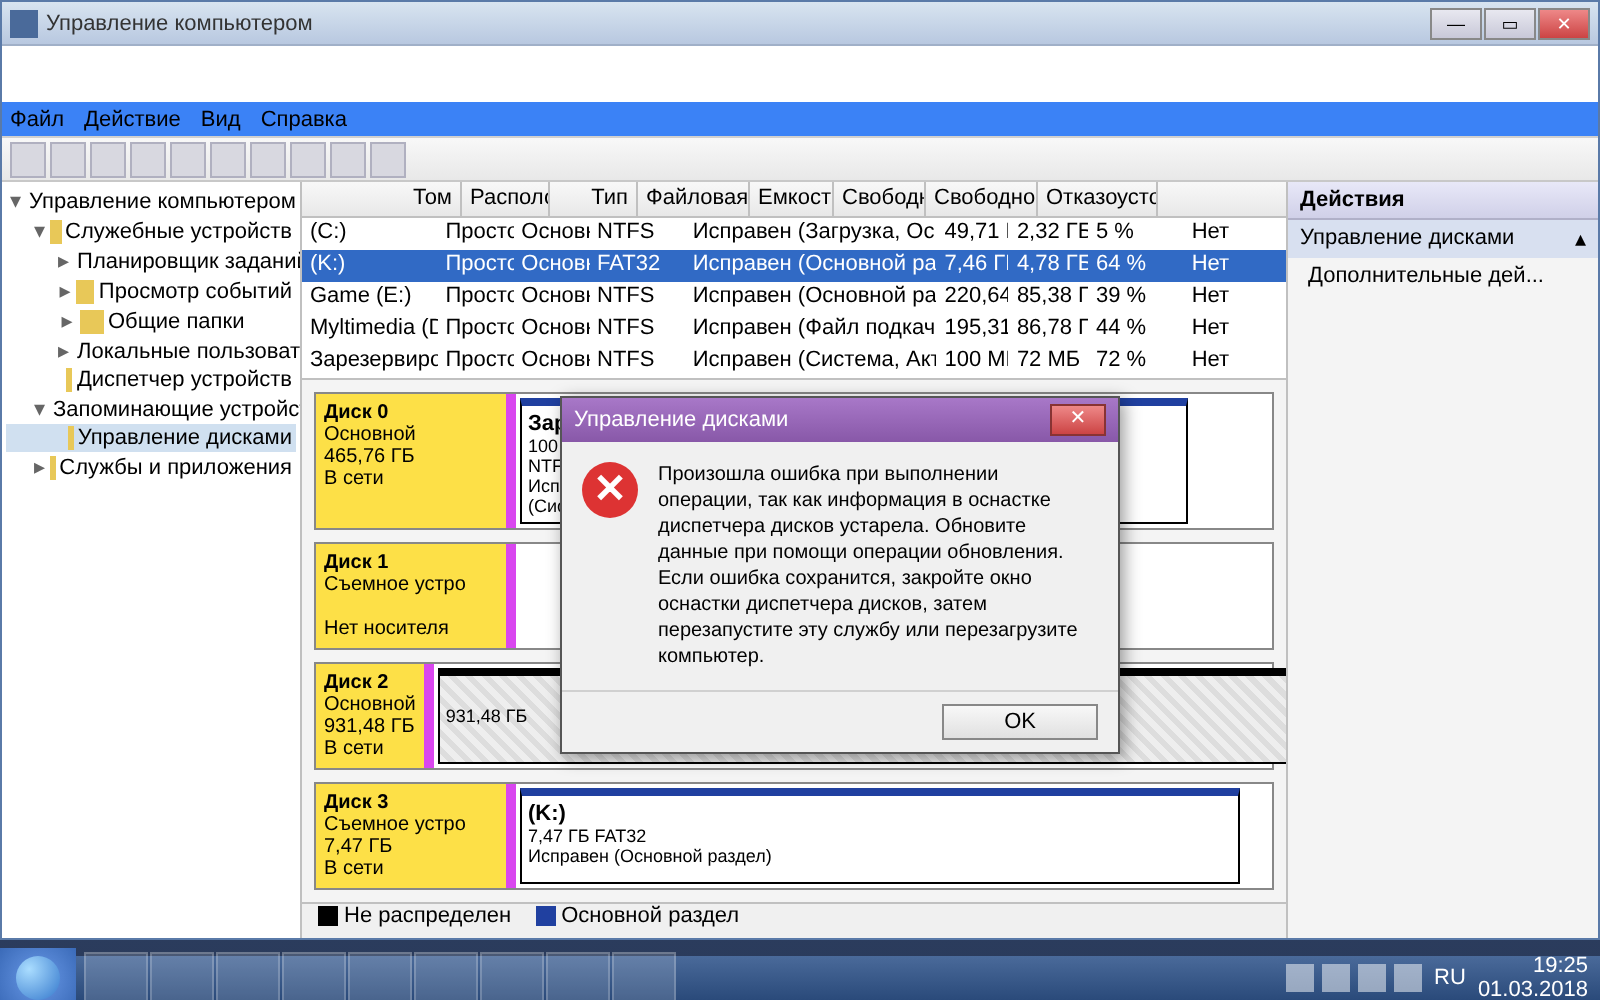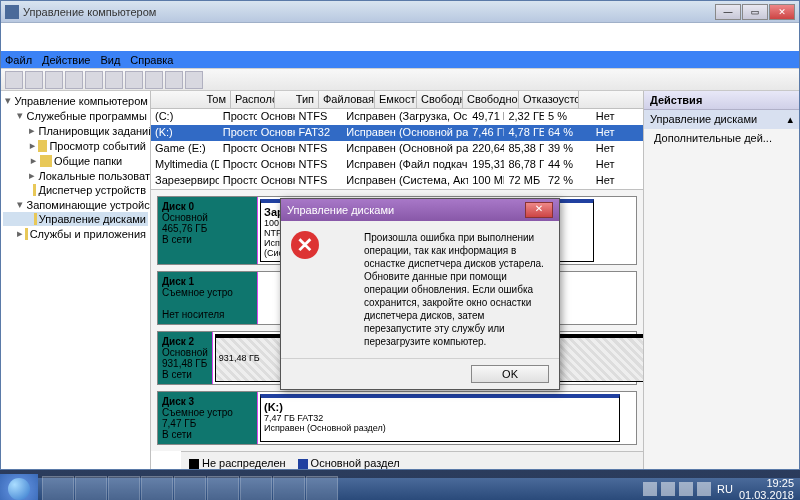--- a/index.html
+++ b/index.html
@@ -26,37 +26,37 @@
 .main { flex:1; display:flex; flex-direction:column; overflow:hidden; }
 .volumes { border-bottom:1px solid #c0c0c0; }
 .volhead { display:flex; background:linear-gradient(#f8f8f8,#e8e8e8); border-bottom:1px solid #c0c0c0; height:18px;text-align:right; }
 .volhead div { padding:2px 4px; border-right:1px solid #c0c0c0; overflow:hidden; white-space:nowrap; }
 .volrow { display:flex; height:16px; cursor:pointer; }
 .volrow.sel { background:#316ac5; color:#fff; }
 .volrow div { padding:1px 4px; overflow:hidden; white-space:nowrap; }
 .c-vol{width:80px} .c-layout{width:44px} .c-type{width:44px} .c-fs{width:56px} .c-status{width:150px} .c-cap{width:42px} .c-free{width:46px} .c-pct{width:56px} .c-fault{width:60px}
 .disks { flex:1; overflow-y:auto; background:#f4f4f4; padding:6px; }
 .diskrow { display:flex; border:1px solid #888; margin-bottom:6px; background:#fff; min-height:46px; }
-.diskinfo { width:100px; background:#0f766e; border-right:1px solid #d946ef; padding:4px; font-size:10px; }
+.diskinfo { width:100px; background:#fde047; border-right:5px solid #d946ef; padding:4px; font-size:10px; }
 .diskinfo b { font-size:10px; }
 .diskparts { flex:1; display:flex; padding:2px; gap:2px; }
 .part { border:1px solid #000; padding:3px; font-size:9px; border-top:4px solid #2040a0; overflow:hidden; }
 .part.unalloc { border-top:4px solid #000; background:repeating-linear-gradient(45deg,#eee,#eee 3px,#ddd 3px,#ddd 6px); }
-.legend { height:18px; background:#f0f0f0; border-top:1px solid #c0c0c0; display:flex; align-items:flex-end; padding:0 8px; gap:12px; font-size:10px;margin-left:30px; }
+.legend { height:18px; background:#f0f0f0; border-top:1px solid #c0c0c0; display:flex; align-items:flex-start; padding:0 8px; gap:12px; font-size:10px; }
 .legbox { width:10px; height:10px; display:inline-block; margin-right:3px; vertical-align:middle; }
 .actions { width:156px; background:#f4f4f4; border-left:1px solid #c0c0c0; }
 .actions-hd { background:linear-gradient(#e8e8f8,#d0d0e8); padding:3px 6px; font-weight:bold; border-bottom:1px solid #b0b0c8; }
 .actions-sub { background:#d8e0f0; padding:3px 6px; display:flex; justify-content:space-between; }
 .actions-item { padding:3px 10px; cursor:pointer; }
 .dialog { position:absolute; left:280px; top:198px; width:280px; background:#f0f0f0; border:1px solid #555; box-shadow:2px 2px 8px rgba(0,0,0,.4); z-index:10; }
 .dlg-title { height:22px; background:linear-gradient(to bottom,#a878c8,#8858a8); color:#fff; display:flex; align-items:center; padding:0 6px; justify-content:space-between; }
 .dlg-close { width:28px; height:16px; background:linear-gradient(#e88,#c44); border:1px solid #833; color:#fff; text-align:center; font-size:10px; cursor:pointer; }
 .dlg-body { padding:10px; display:flex; gap:10px; }
 .dlg-icon { width:28px; height:28px; border-radius:50%; background:#d33; color:#fff; font-size:20px; text-align:center; line-height:28px; font-weight:bold; flex-shrink:0; }
-.dlg-text { font-size:10px; line-height:1.3;margin-left:35px; }
+.dlg-text { font-size:10px; line-height:1.3; }
 .dlg-btns { padding:6px 10px; text-align:right; border-top:1px solid #d0d0d0; }
 .dlg-btn { padding:2px 30px; background:linear-gradient(#f8f8f8,#e0e0e0); border:1px solid #888; cursor:pointer; }
 .taskbar { position:absolute; bottom:0; left:0; right:0; height:22px; background:linear-gradient(to bottom,#4a6a9a,#2a4a7a); display:flex; align-items:center; }
 .start { width:38px; height:30px; background:radial-gradient(circle,#6a9ae8,#3a6ab8); display:flex; align-items:center; justify-content:center; cursor:pointer; }
 .orb { width:22px; height:22px; border-radius:50%; background:radial-gradient(circle at 30% 30%,#aaddff,#3377cc); }
 .task-icons { display:flex; gap:1px; margin-left:4px; }
 .task-icon { width:32px; height:26px; background:rgba(255,255,255,.15); border:1px solid rgba(255,255,255,.2); cursor:pointer; }
 .tray { margin-left:auto; display:flex; align-items:center; color:#fff; font-size:10px; padding:0 6px; gap:6px; }
 .tray-icons { display:flex; gap:4px; }
 .tray-ic { width:14px; height:14px; background:rgba(255,255,255,.5); }
@@ -96,21 +96,21 @@
   <div class="content">
     <div class="tree" id="tree">
         <div class="tree-item indent0">
           <span class="expand">▾</span>
           <span class="ticon"></span>
           <span>Управление компьютером (л</span>
         </div>
         <div class="tree-item indent1">
           <span class="expand">▾</span>
           <span class="ticon"></span>
-          <span>Служебные программы</span>
+          <span>Служебные устройств</span>
         </div>
         <div class="tree-item indent2">
           <span class="expand">▸</span>
           <span class="ticon"></span>
           <span>Планировщик заданий</span>
         </div>
         <div class="tree-item indent2">
           <span class="expand">▸</span>
           <span class="ticon"></span>
           <span>Просмотр событий</span>

